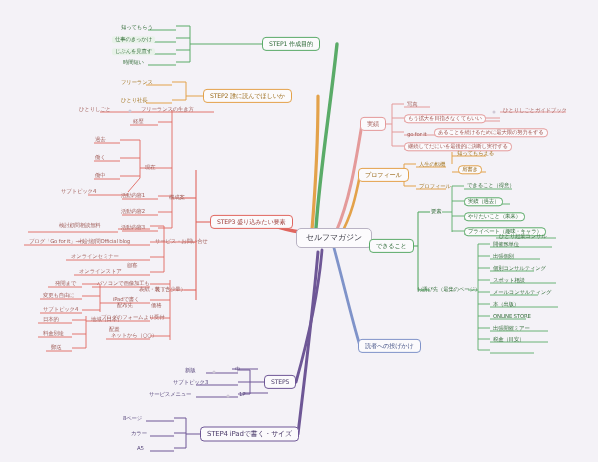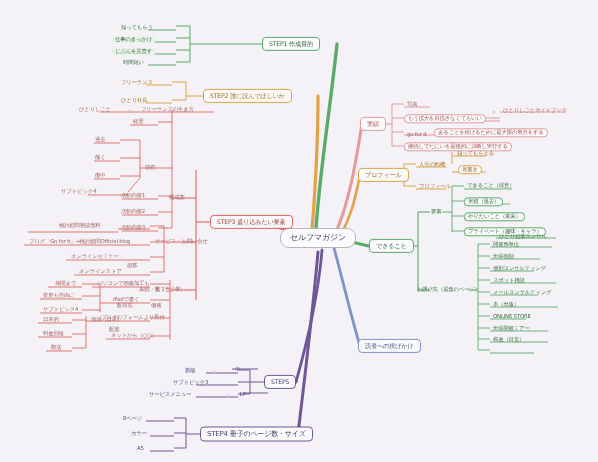--- a/index.html
+++ b/index.html
@@ -288,21 +288,21 @@
       <path d="M186 418 L 186 448"></path>
       <path d="M186 418 L 174 418"></path>
       <path d="M186 433 L 174 433"></path>
       <path d="M186 448 L 174 448"></path>
       <path d="M174 421 L 146 421"></path>
       <path d="M174 436 L 150 436"></path>
       <path d="M174 451 L 150 451"></path>
     </g>
   </svg>
 
-  <div class="node center" style="left:280px;top:238px;border-radius:9px;">セルフマガジン</div>
+  <div class="node center" style="left:296px;top:238px;">セルフマガジン</div>
 
   <div class="node bx c-green fs7" style="left:262px;top:44px;">STEP1 作成目的</div>
   <div class="node tx c-green fs6" style="left:118px;top:28px;">知ってもらう</div>
   <div class="node tx c-green fs6" style="left:112px;top:40px;background:#e8f2e9;border-radius:2px;">仕事のきっかけ</div>
   <div class="node tx c-green fs6" style="left:112px;top:52px;background:#e8f2e9;border-radius:2px;">じぶんを見直す</div>
   <div class="node tx c-green fs6" style="left:120px;top:63px;">時間短い</div>
 
   <div class="node bx c-orange fs7" style="left:203px;top:96px;">STEP2  誰に読んでほしいか</div>
   <div class="node tx c-orange fs6" style="left:118px;top:83px;">フリーランス</div>
   <div class="node tx c-orange fs6" style="left:118px;top:101px;">ひとり社長</div>
@@ -386,18 +386,18 @@
 
   <div class="node bx c-purple fs7" style="left:264px;top:382px;">STEP5</div>
   <div class="node tx c-purple fs6" style="left:182px;top:371px;">新版</div>
   <div class="node tx c-purple fs6" style="left:170px;top:383px;">サブトピック3</div>
   <div class="node tx c-purple fs6" style="left:146px;top:395px;">サービスメニュー</div>
   <div class="node tx c-purple fs6" style="left:236px;top:395px;">1P</div>
   <div class="node tx c-purple fs6" style="left:232px;top:370px;">中</div>
   <div class="dot" style="left:214px;top:372px;"></div>
   <div class="dot" style="left:228px;top:396px;"></div>
 
-  <div class="node bx c-purple fs8" style="left:200px;top:434px;">STEP4  冊子のページ数・サイズ</div>
+  <div class="node bx c-purple fs8" style="left:200px;top:434px;">STEP4  iPadで書く・サイズ</div>
   <div class="node tx c-purple fs6" style="left:120px;top:419px;">8ページ</div>
   <div class="node tx c-purple fs6" style="left:128px;top:434px;">カラー</div>
   <div class="node tx c-purple fs6" style="left:134px;top:449px;">A5</div>
 
 </div>
 
 </body></html>

